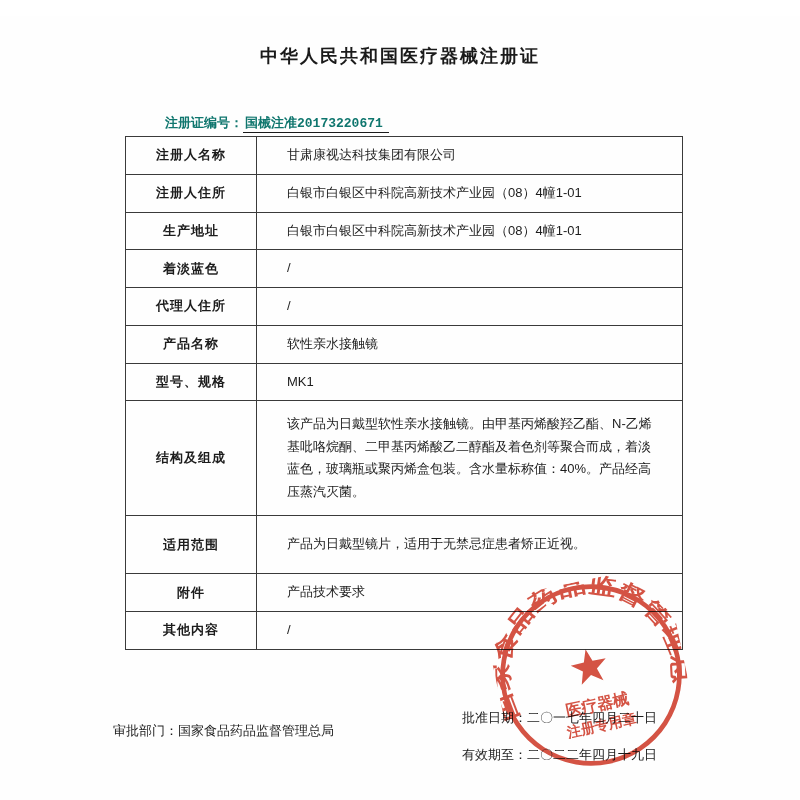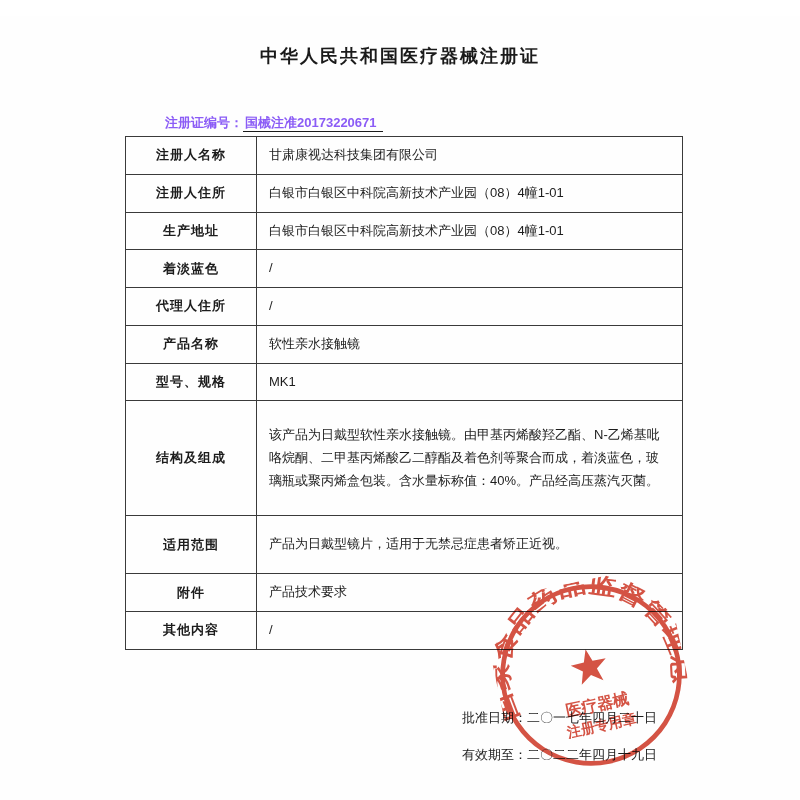--- a/index.html
+++ b/index.html
@@ -26,21 +26,22 @@
     font-weight: bold;
     letter-spacing: 2px;
     color: #1a1a1a;
   }
   .cert-no-line {
     position: absolute;
     top: 98px;
     left: 165px;
     font-size: 13px;
     font-weight: bold;
-    color: #8b5cf6;
+    color: #0f766e;
+    font-family: Liberation Mono, monospace;
   }
   .cert-no-line .cert-no-value {
     font-weight: bold;
     border-bottom: 1px solid #1a1a1a;
     padding: 0 6px 1px 2px;
   }
   table.cert-table {
     position: absolute;
     top: 120px;
     left: 125px;
@@ -56,21 +57,21 @@
   }
   td.lbl {
     width: 131px;
     text-align: center;
     font-weight: bold;
     letter-spacing: 1px;
     font-size: 13.5px;
     padding: 6px 4px;
   }
   td.val {
-    padding: 7px 12px;
+    padding: 7px 30px;
     line-height: 1.75;
     text-align: left;
   }
   tr.r-std  td { height: 37px; }
   tr.r-big  td { height: 115px; }
   tr.r-med  td { height: 58px; }
   tr.r-note td { height: 57px; }
   .footer-left {
     position: absolute;
     top: 706px;
@@ -158,20 +159,21 @@
         <td class="lbl">附件</td>
         <td class="val">产品技术要求</td>
       </tr>
       <tr class="r-std">
         <td class="lbl">其他内容</td>
         <td class="val">/</td>
       </tr>
     </tbody>
   </table>
 
+  <div class="footer-left">审批部门：国家食品药品监督管理总局</div>
   <div class="footer-date1">批准日期：二〇一七年四月二十日</div>
   <div class="footer-date2">有效期至：二〇二二年四月十九日</div>
 
   <div class="seal">
     <svg viewBox="0 0 200 200">
       <defs>
         <path id="sealArc" d="M 17.3,130.1 A 88,88 0 1 1 182.7,130.1" fill="none"></path>
       </defs>
       <circle cx="100" cy="100" r="94" fill="none" stroke="#cf3b2a" stroke-width="5"></circle>
       <text font-size="23" fill="#cf3b2a" font-weight="bold" letter-spacing="1">

